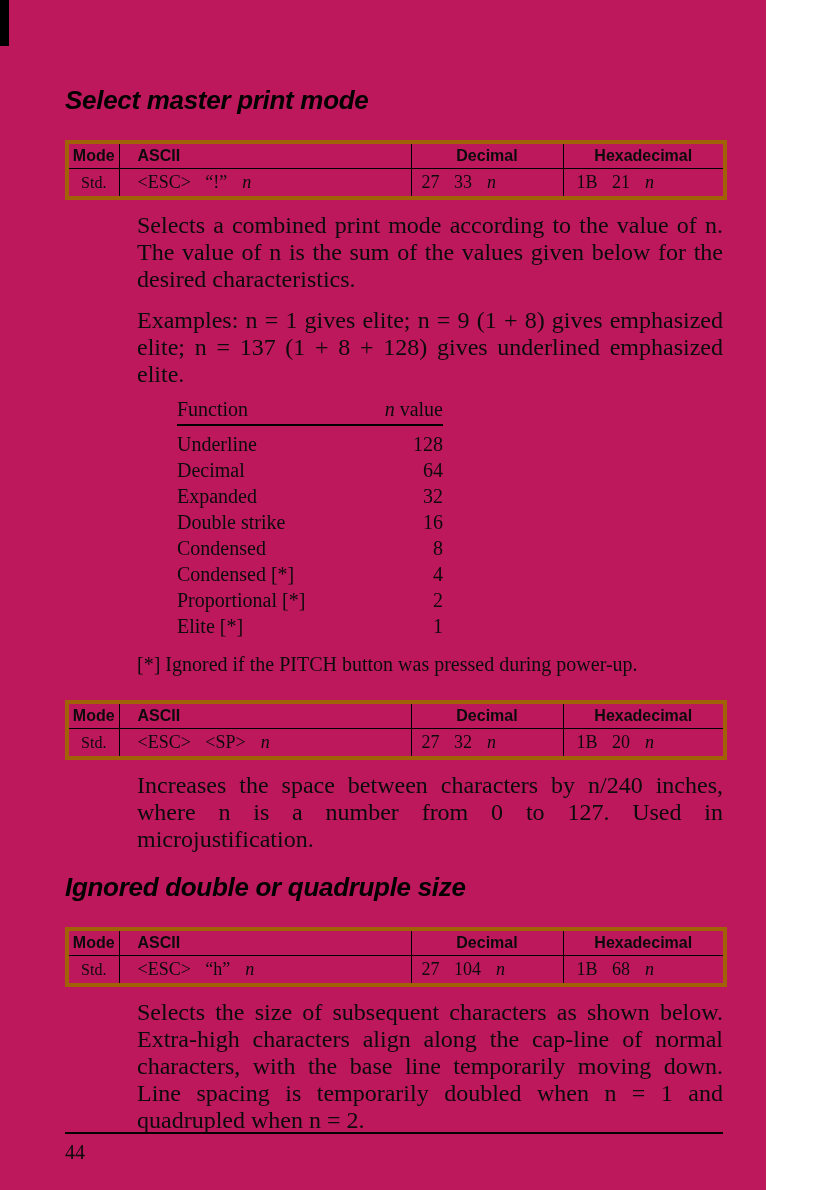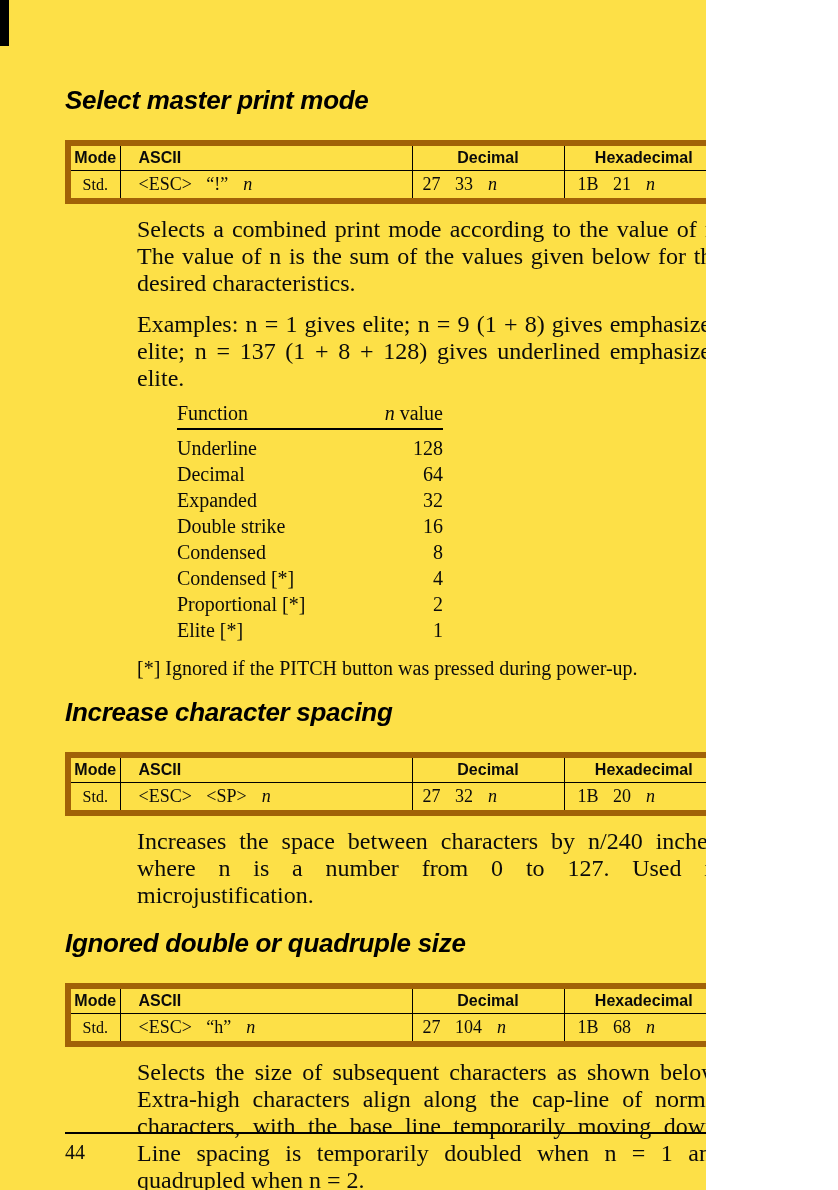--- a/index.html
+++ b/index.html
@@ -1,21 +1,21 @@
 <!DOCTYPE html>
 <html><head>
 <meta charset="utf-8">
 <style>
   * { margin: 0; padding: 0; box-sizing: border-box; }
   html, body { background: #ffffff; }
   .page {
     position: relative;
-    width: 706px;
+    width: 766px;
     height: 1190px;
-    background: #fde047;
+    background: #be185d;
     color: #0b0b0b;
     font-family: "Liberation Serif", serif;
     overflow: hidden;
   }
   .scan-mark {
     position: absolute;
     left: 0; top: 0;
     width: 9px; height: 46px;
     background: #000;
   }
@@ -34,21 +34,21 @@
     color: #000;
   }
   .st-1 { margin-top: 84px; }
   .st-2 { margin-top: 16px; }
   .st-3 { margin-top: 18px; }
 
   
   table.cmd {
     width: 100%;
     border-collapse: collapse;
-    border: 6px solid #a16207;
+    border: 4px solid #a16207;
     margin-top: 24px;
     table-layout: fixed;
   }
   table.cmd td {
     border: 1.5px solid #000;
     padding: 3px 0;
     vertical-align: middle;
   }
   .col-mode  { width: 52px;  text-align: center; }
   .col-ascii { width: 292px; padding-left: 18px !important; text-align: left; }
@@ -190,21 +190,20 @@
         <span>2</span>
       </div>
       <div class="fn-row">
         <span>Elite [*]</span>
         <span>1</span>
       </div>
     </div>
 
     <p class="footnote">[*] Ignored if the PITCH button was pressed during power-up.</p>
 
-    <h2 class="section-title st-2">Increase character spacing</h2>
 
     <table class="cmd">
       <tbody>
         <tr class="cmd-head">
           <td class="col-mode">Mode</td>
           <td class="col-ascii">ASCII</td>
           <td class="col-dec">Decimal</td>
           <td class="col-hex">Hexadecimal</td>
         </tr>
         <tr class="cmd-body">

